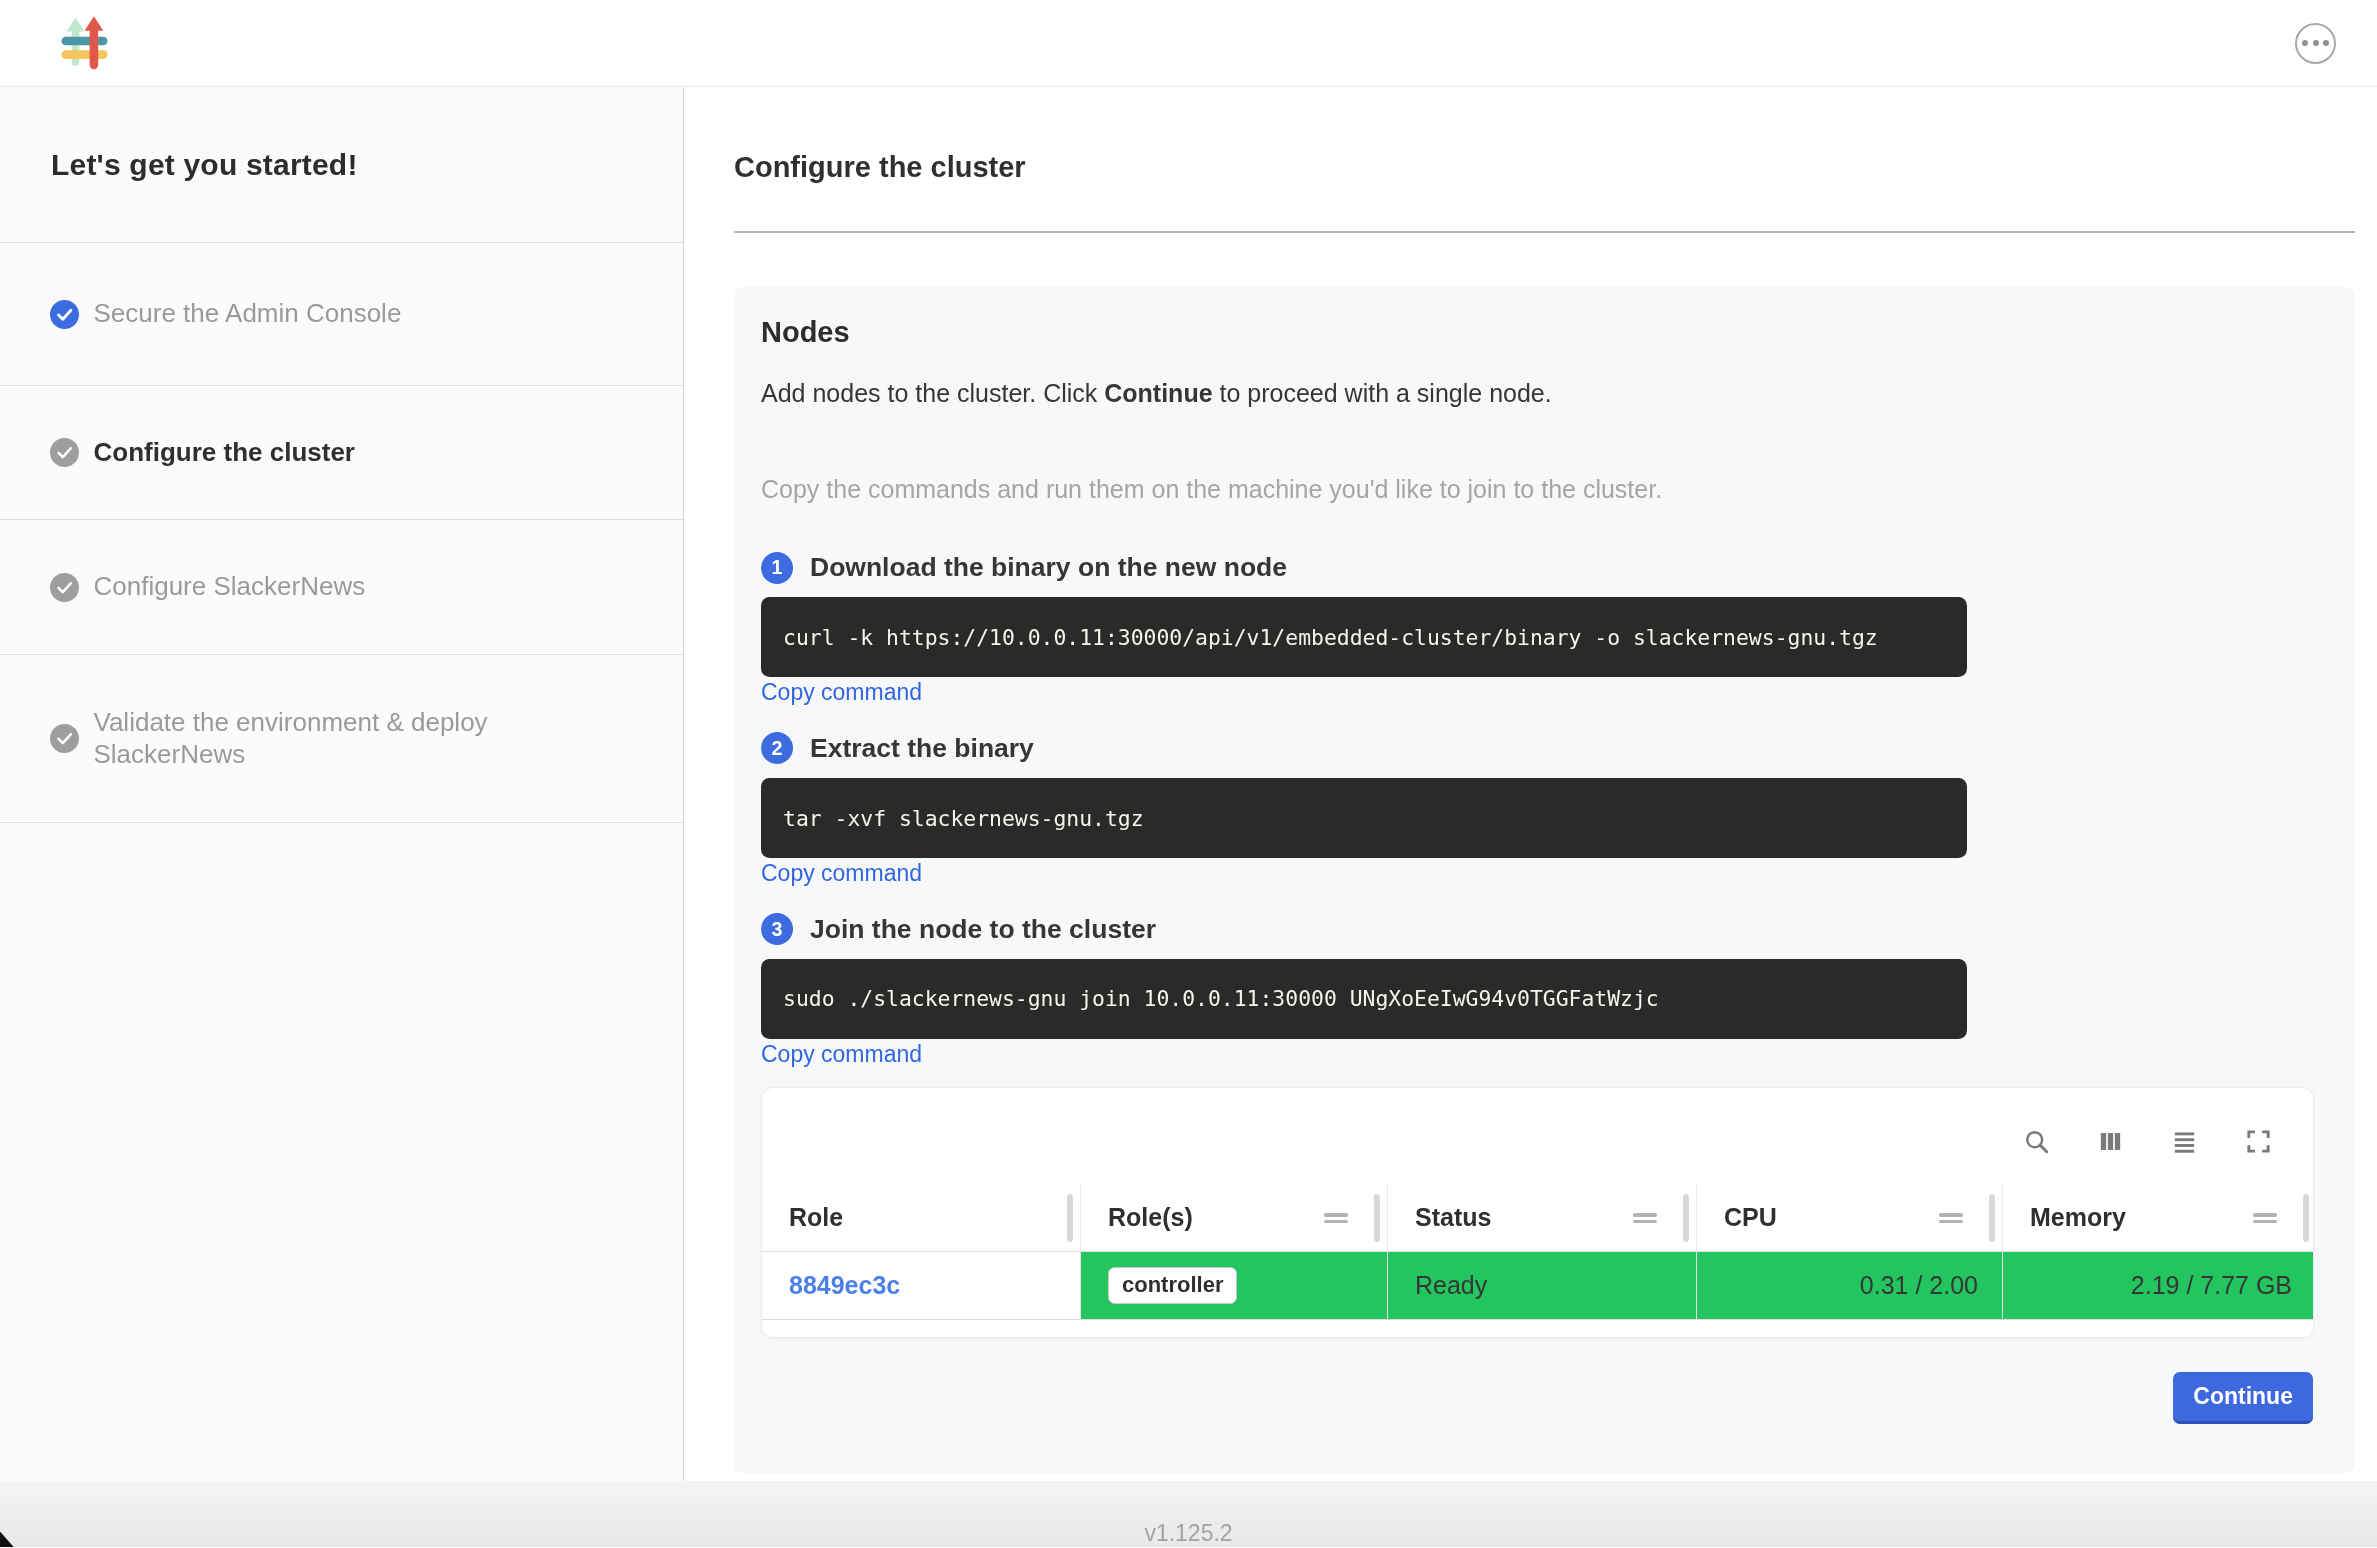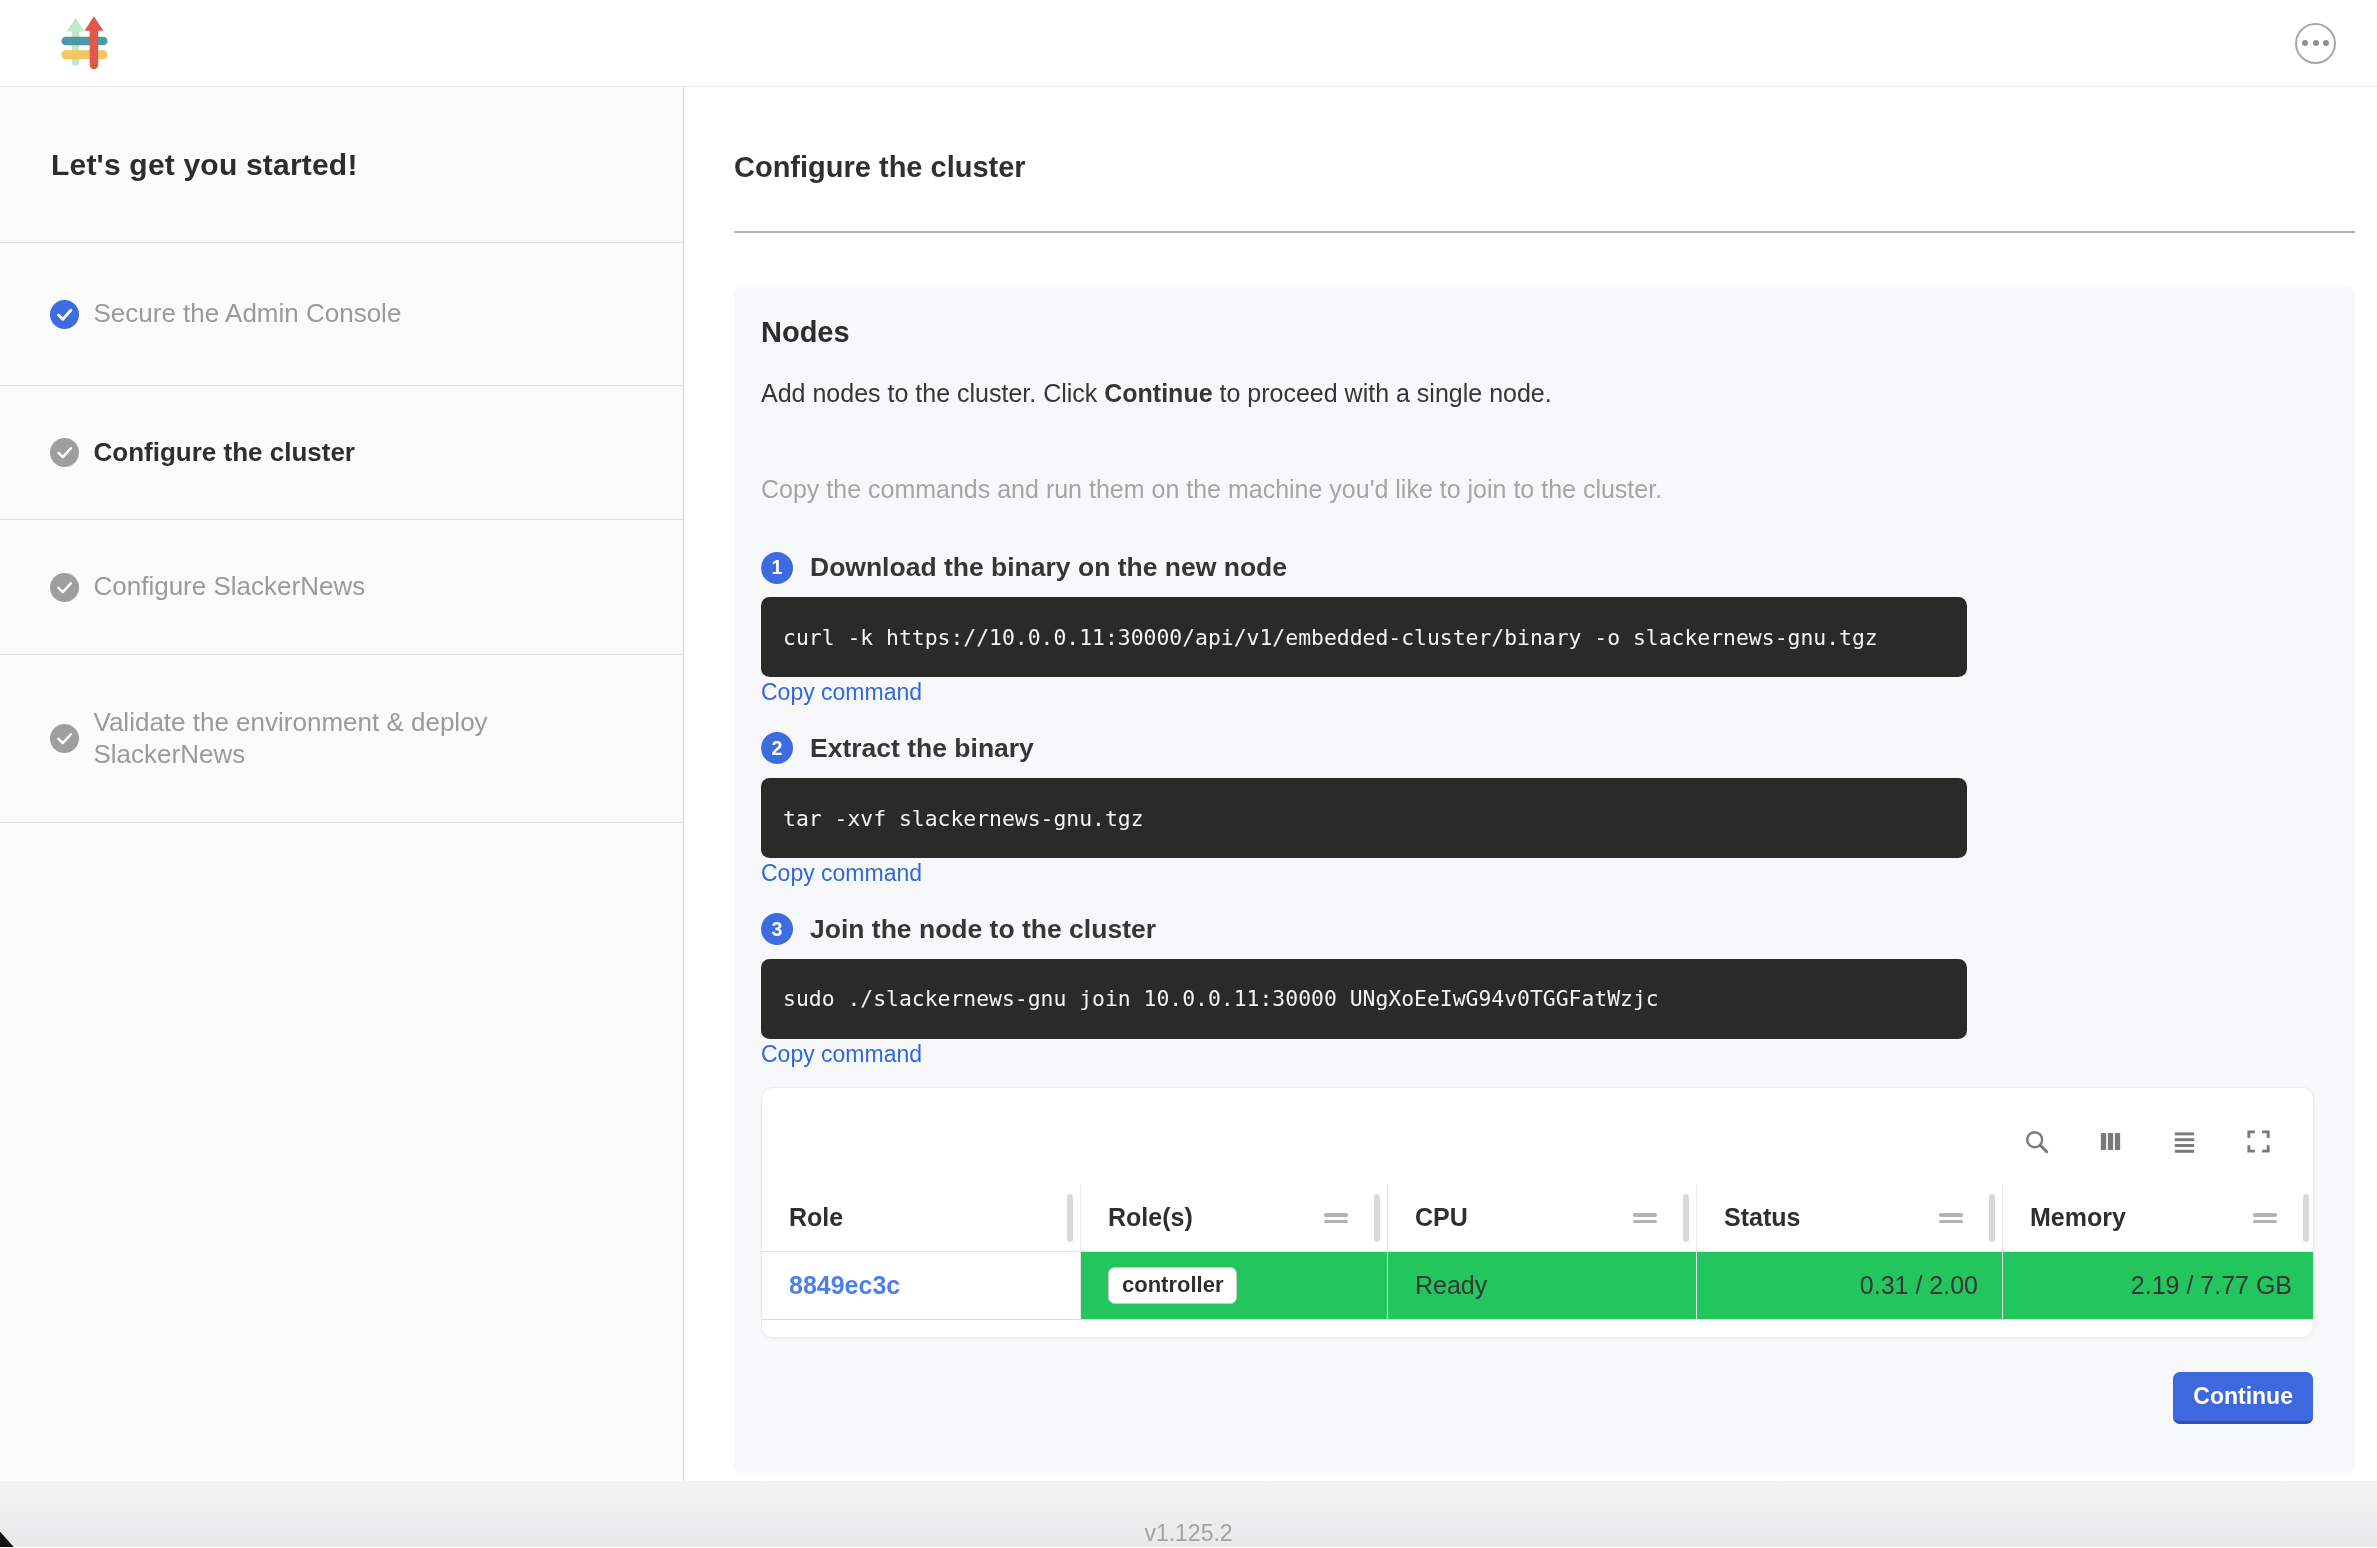--- a/index.html
+++ b/index.html
@@ -234,29 +234,29 @@
           </div>
           <div class="hcell">
             <span>Role(s)</span>
             <span class="handle">
                 <i></i>
                 <i></i>
               </span>
             <span class="pill"></span>
           </div>
           <div class="hcell">
+            <span>Status</span>
+            <span class="handle">
+                <i></i>
+                <i></i>
+              </span>
+            <span class="pill"></span>
+          </div>
+          <div class="hcell">
             <span>CPU</span>
-            <span class="handle">
-                <i></i>
-                <i></i>
-              </span>
-            <span class="pill"></span>
-          </div>
-          <div class="hcell">
-            <span>Status</span>
             <span class="handle">
                 <i></i>
                 <i></i>
               </span>
             <span class="pill"></span>
           </div>
           <div class="hcell">
             <span>Memory</span>
             <span class="handle">
                 <i></i>

